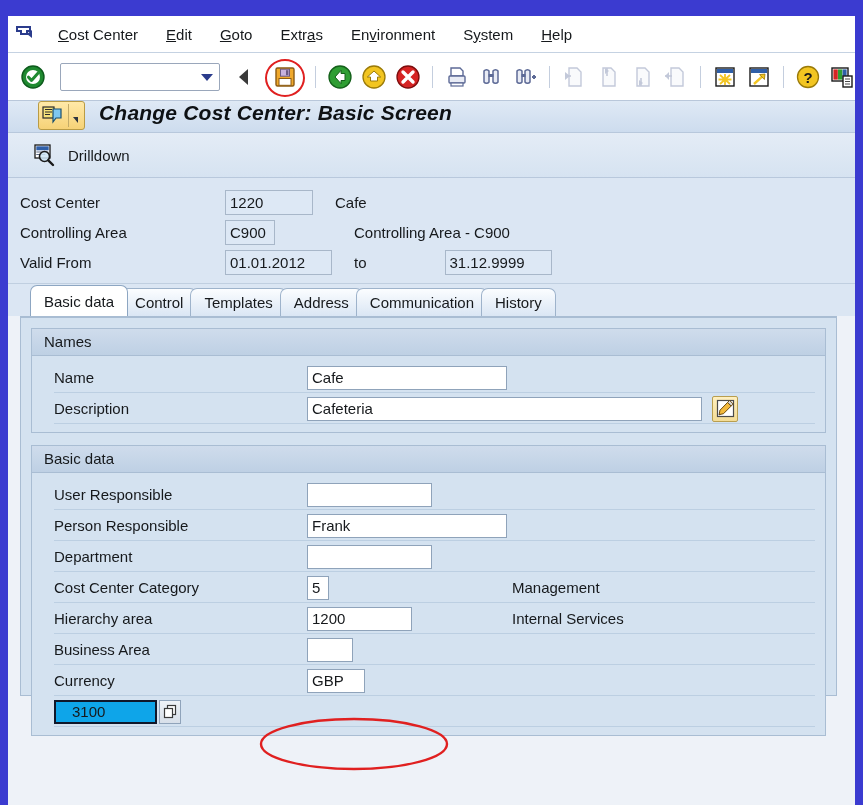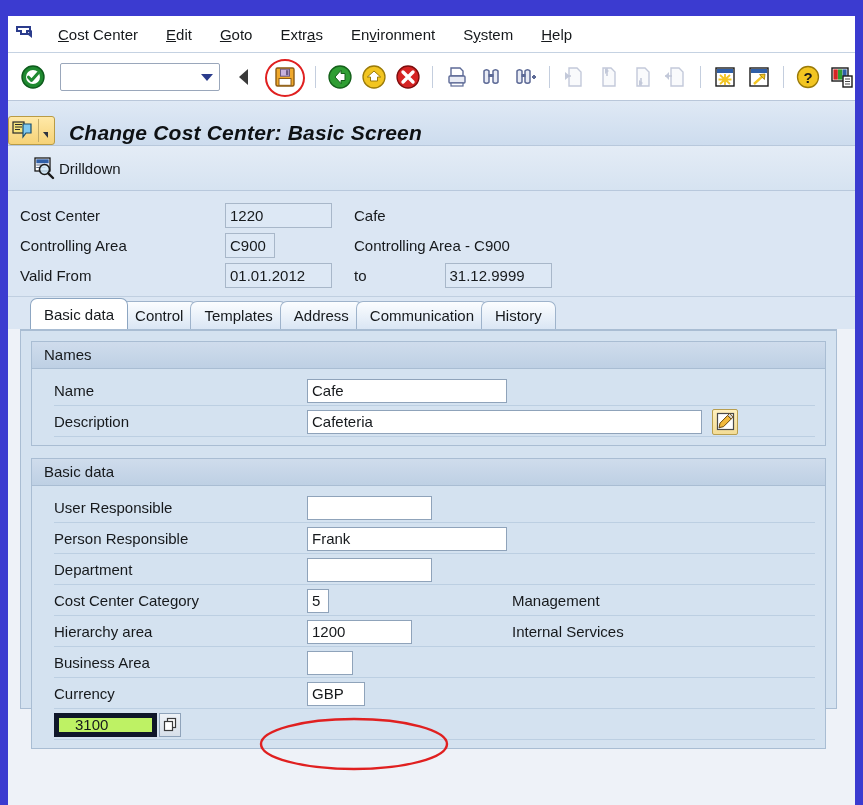--- a/index.html
+++ b/index.html
@@ -99,25 +99,25 @@
   .ann-ellipse {
     position: absolute;
     border: 2.2px solid #e02020;
     border-radius: 50%;
     pointer-events: none;
   }
 
   
   .titlebar {
     position: relative;
-    height: 45px;
+    height: 32px;
     background: linear-gradient(to bottom, #dfe9f5 0%, #cddcee 100%);
     border-bottom: 1px solid #b8c8dc;
-    display: flex; align-items: flex-end;
-    padding-left: 0;
+    display: flex; align-items: flex-start;
+    padding-left: 30px;
   }
   .title-iconbtn {
     height: 29px;
     background: linear-gradient(to bottom,#ffe9a8,#f6d277);
     border: 1px solid #b99b45;
     border-radius: 3px;
     display: flex; align-items: center;
     padding: 0 2px;
     margin-right: 14px;
   }
@@ -135,21 +135,21 @@
 
   
   .apptoolbar {
     position: relative;
     height: 45px;
     background: linear-gradient(to bottom,#e4ecf6 0%, #d6e3f1 100%);
     border-bottom: 1px solid #b8c8dc;
     display: flex; align-items: center;
     padding-left: 24px;
   }
-  .drilldown { display: flex; align-items: center; gap: 3px; cursor: default; }
+  .drilldown { display: flex; align-items: center; gap: 12px; cursor: default; }
   .drilldown .lbl { font-size: 15px; color: #16191c; }
 
   
   .hdr {
     position: relative;
     background: #dbe6f3;
     padding: 9px 0 6px 12px;
     border-bottom: 1px solid #c0cfe0;
   }
   .hrow { display: flex; align-items: center; height: 30px; }
@@ -240,22 +240,22 @@
     background: #ffffff;
     border: 1px solid #8fa3ba;
     font-size: 15px; color: #16191c;
     display: flex; align-items: center;
     padding: 0 4px;
     flex: none;
     font-family: "Liberation Sans", sans-serif;
   }
   .finput.readonly { background: #dbe6f3; border-color: #a8b7c9; }
   .finput.focused {
-    background: #bef264;
-    border: 5px solid #0f172a;
+    background: #0ea5e9;
+    border: 2px solid #0f172a;
     padding-left: 16px;
   }
   .fdesc { font-size: 15px; color: #16191c; margin-left: 24px; }
 
   .lookup-btn {
     width: 22px; height: 24px;
     background: linear-gradient(to bottom,#eef2f7,#d7dfe9);
     border: 1px solid #8fa3ba;
     margin-left: 2px;
     display: flex; align-items: center; justify-content: center;
@@ -478,21 +478,21 @@
           <circle cx="12.5" cy="13.5" r="5" fill="#cfe6f7" fill-opacity="0.85" stroke="#1a1a1a" stroke-width="1.6"></circle>
           <path d="M16.3 17.3 L21 22" stroke="#1a1a1a" stroke-width="2.4" stroke-linecap="round"></path>
         </svg>
         <span class="lbl">Drilldown</span>
       </div>
     </div>
 
     <div class="hdr">
       <div class="hrow">
         <span class="hlabel">Cost Center</span>
-        <span class="hval" style="width:107px">1220</span>
+        <span class="hval" style="width:88px">1220</span>
         <span class="hdesc">Cafe</span>
       </div>
       <div class="hrow">
         <span class="hlabel">Controlling Area</span>
         <span class="hval" style="width:50px">C900</span>
         <span class="hdesc" style="margin-left:79px">Controlling Area - C900</span>
       </div>
       <div class="hrow">
         <span class="hlabel">Valid From</span>
         <span class="hval" style="width:107px">01.01.2012</span>

